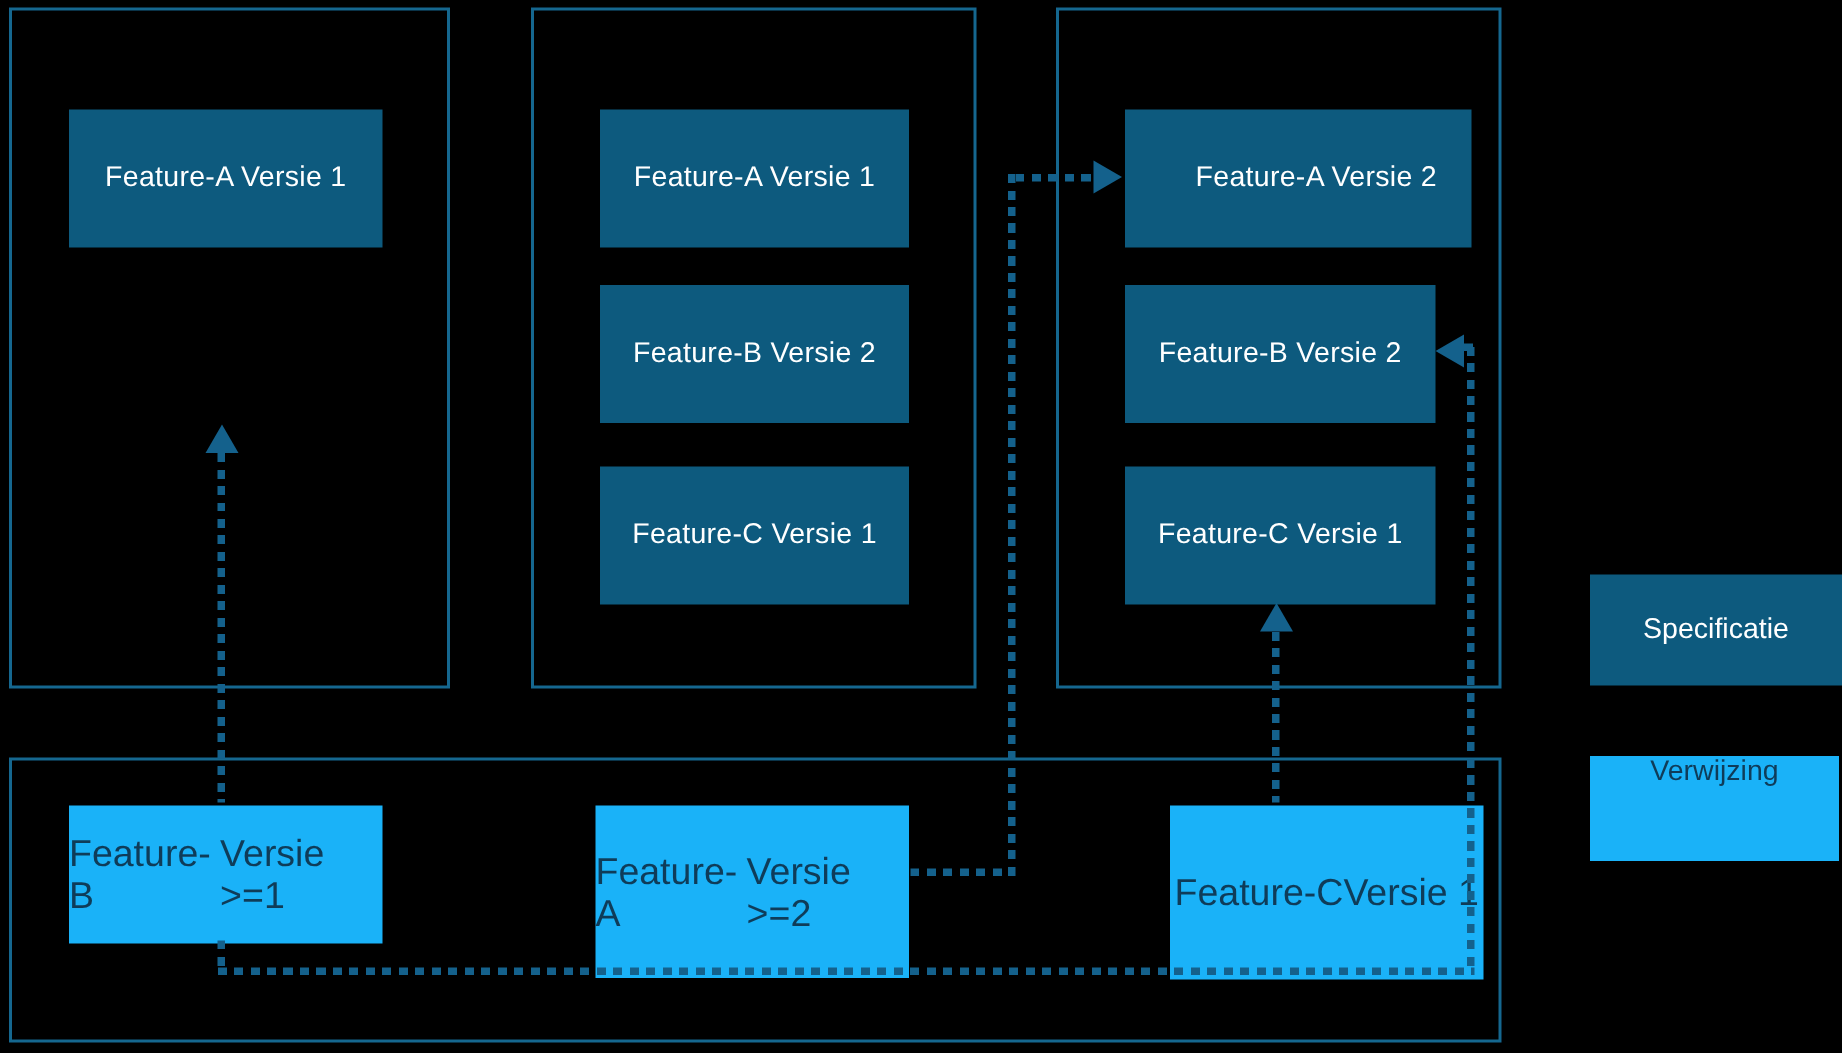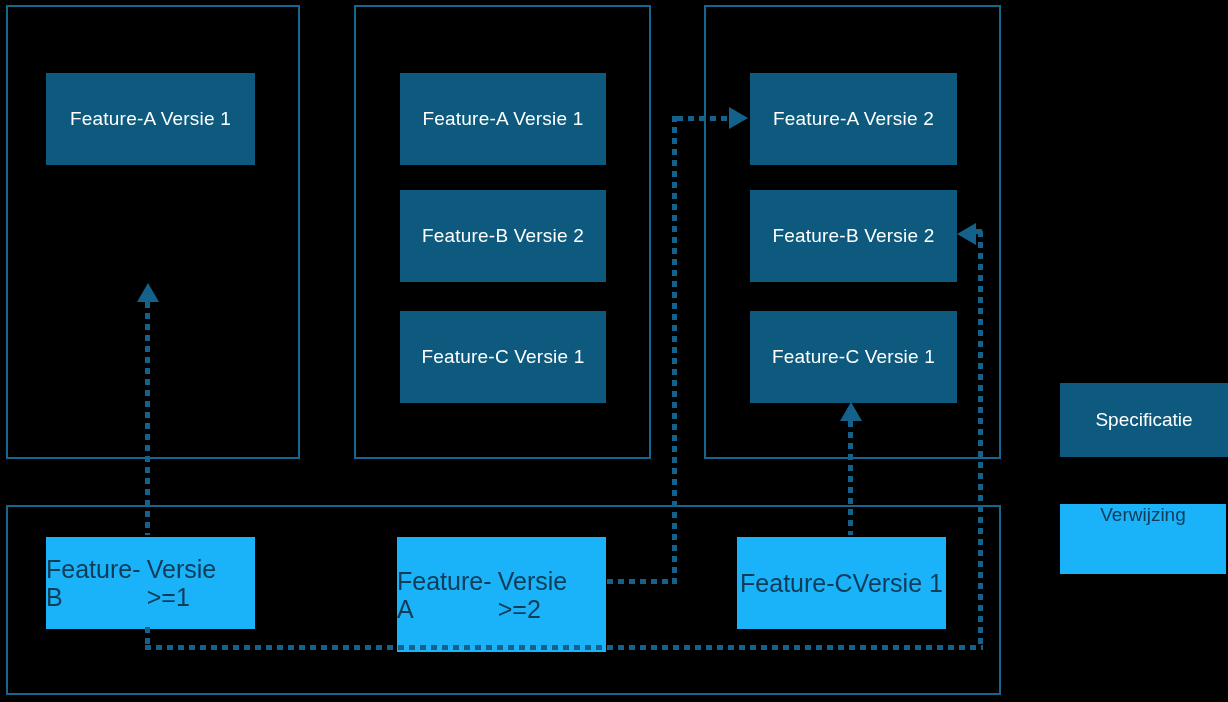--- a/index.html
+++ b/index.html
@@ -68,41 +68,41 @@
     </div>
     <div class="spec-box" style="left:44px;top:183px;width:206px;height:92px;">
       <span>Feature-B Versie 2</span>
     </div>
     <div class="spec-box" style="left:44px;top:304px;width:206px;height:92px;">
       <span>Feature-C Versie 1</span>
     </div>
   </div>
 
   <div class="group" style="left:704px;top:5px;width:293px;height:450px;">
-    <div class="spec-box" style="left:44px;top:66px;width:207px;height:92px;">
+    <div class="spec-box" style="left:44px;top:66px;width:207px;height:92px;padding-left:24px;">
       <span>Feature-A Versie 2</span>
     </div>
     <div class="spec-box" style="left:44px;top:183px;width:207px;height:92px;">
       <span>Feature-B Versie 2</span>
     </div>
     <div class="spec-box" style="left:44px;top:304px;width:207px;height:92px;">
       <span>Feature-C Versie 1</span>
     </div>
   </div>
 
   <div class="group" style="left:6px;top:505px;width:991px;height:186px;">
     <div class="ref-box" style="left:38px;top:30px;width:209px;height:92px;">
       <span>Feature-B</span>
       <span>Versie &gt;=1</span>
     </div>
     <div class="ref-box" style="left:389px;top:30px;width:209px;height:115px;">
       <span>Feature-A</span>
       <span>Versie &gt;=2</span>
     </div>
-    <div class="ref-box" style="left:729px;top:30px;width:209px;height:92px;">
+    <div class="ref-box" style="left:772px;top:30px;width:209px;height:116px;">
       <span>Feature-C</span>
       <span>Versie 1</span>
     </div>
   </div>
 
   <div class="legend-spec" style="left:1060px;top:383px;width:168px;height:74px;">
     <span>Specificatie</span>
   </div>
   <div class="legend-ref" style="left:1060px;top:504px;width:166px;height:70px;">
     <span>Verwijzing</span>

